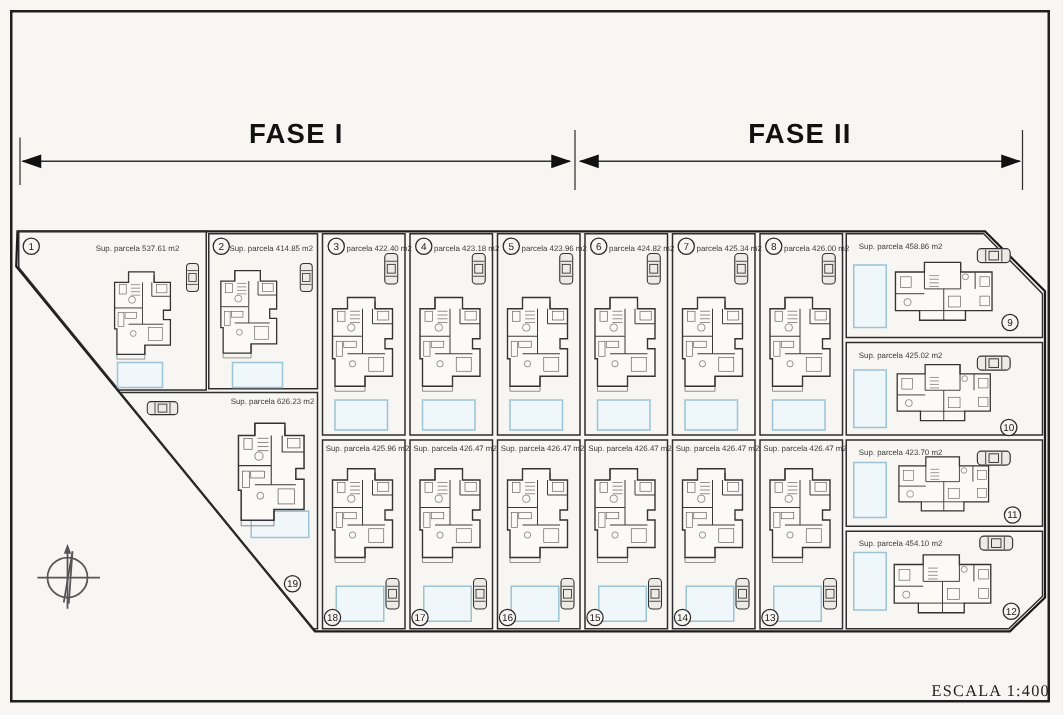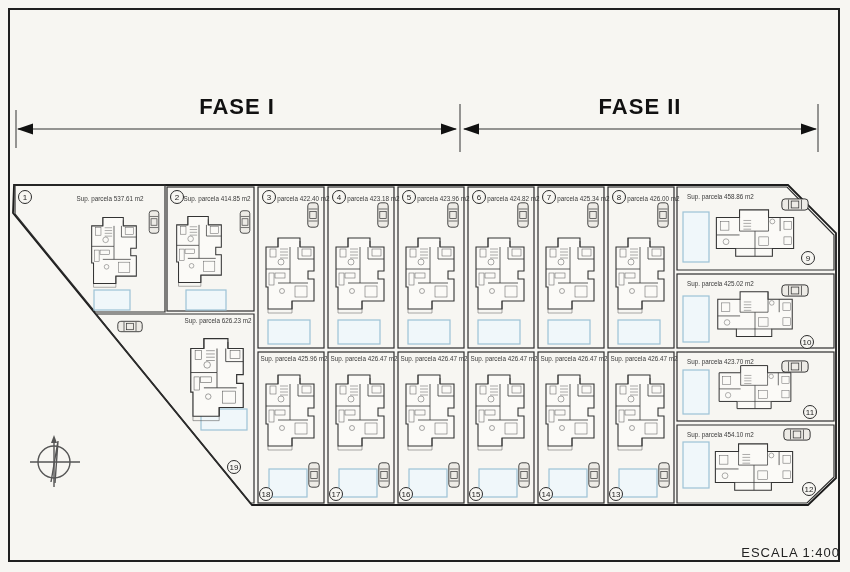--- a/index.html
+++ b/index.html
@@ -8,21 +8,21 @@
     font-family:"Liberation Sans",sans-serif;overflow:hidden;
   }
   .sheet-border{position:absolute;left:8px;top:8px;width:832px;height:554px;
     border:2px solid #1f1f1f;box-sizing:border-box;}
   svg.plan{position:absolute;left:0;top:0;}
   .fase-label{position:absolute;top:94px;width:220px;text-align:center;
     font-size:22px;font-weight:bold;letter-spacing:1px;color:#111;}
   #fase1{left:127px;}
   #fase2{left:530px;}
   .scale-label{position:absolute;top:545px;left:690px;width:150px;text-align:right;
-    font-size:13px;color:#222;letter-spacing:1px;}
+    font-size:13px;color:#222;letter-spacing:1px;font-family:Liberation Serif, serif;}
   
   .outline{fill:none;stroke:#1c1c1c;stroke-width:1.8;}
   .plotline{fill:none;stroke:#2e2e2e;stroke-width:1.2;}
   .dimline{stroke:#333;stroke-width:1.1;fill:none;}
   .dimtick{stroke:#333;stroke-width:1;fill:none;}
   .dimarrow{fill:#111;stroke:none;}
   .arealabel{font-family:"Liberation Sans",sans-serif;font-size:6.3px;fill:#3a3a3a;}
   .numcircle{fill:#f7f6f2;stroke:#2b2b2b;stroke-width:1;}
   .numtext{font-family:"Liberation Sans",sans-serif;font-size:8px;fill:#222;}
   .pool{fill:#f0f7fa;stroke:#9cc2d6;stroke-width:1.2;}

